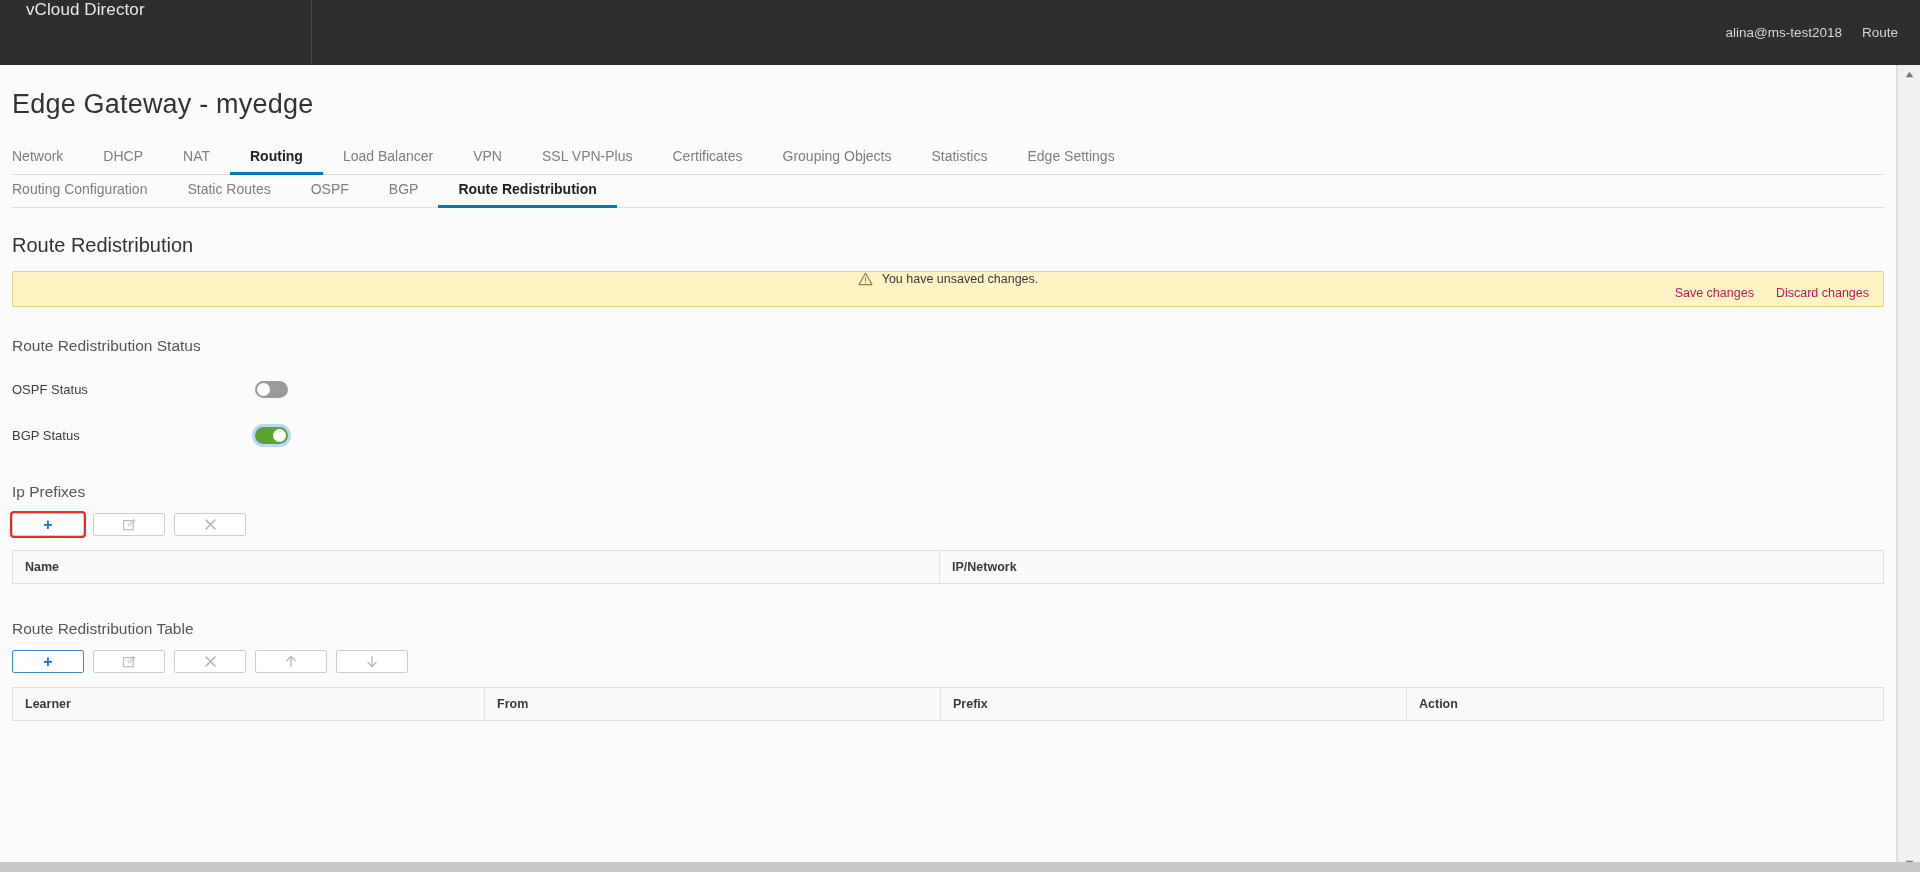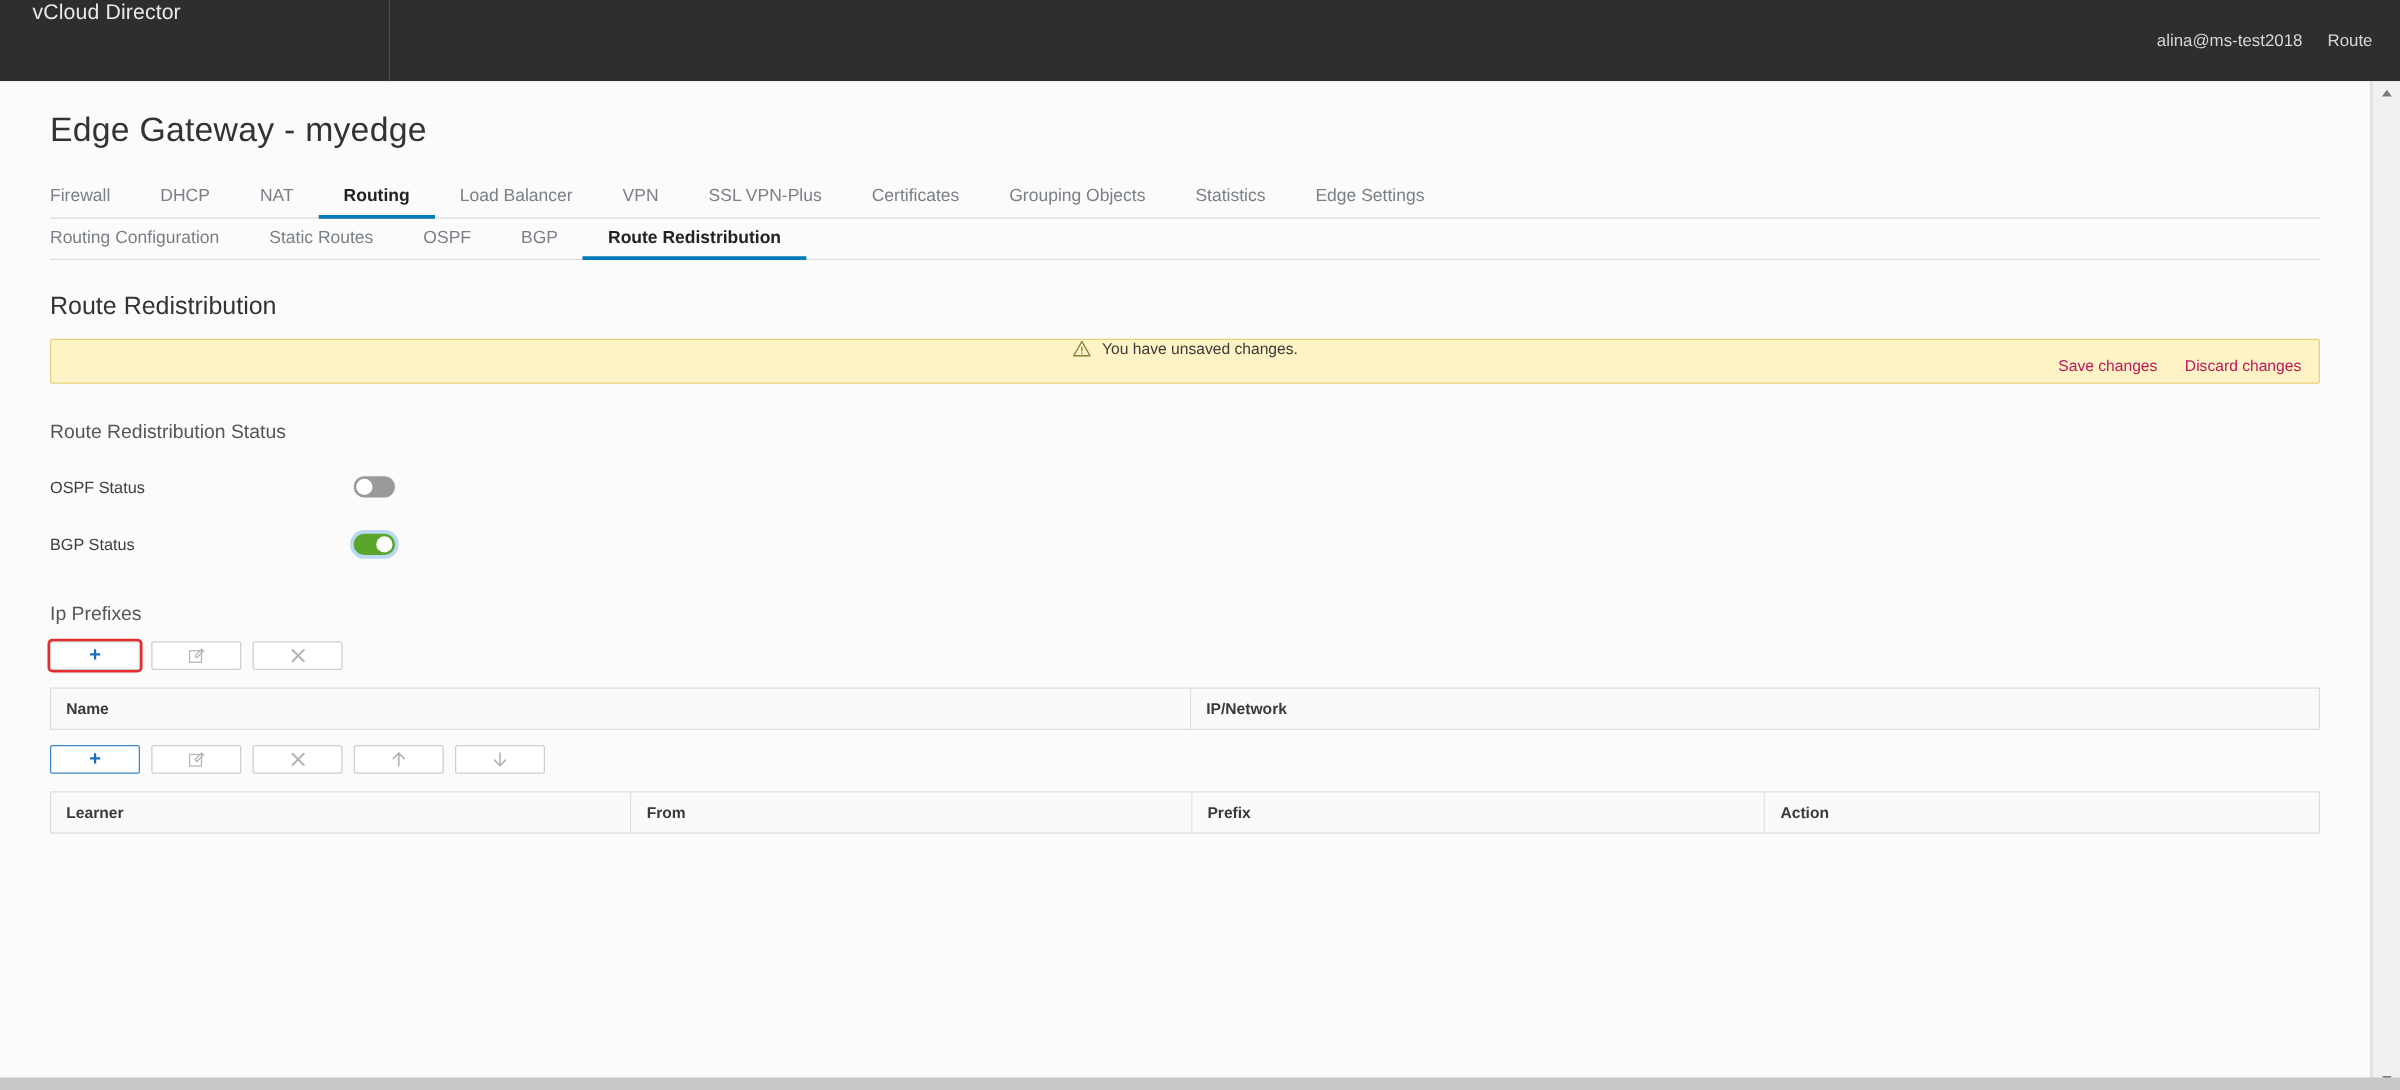--- a/index.html
+++ b/index.html
@@ -30,21 +30,21 @@
   }
   .topbar-user { color: #d6d6d6; font-size: 13.5px; }
   .topbar-help { color: #d6d6d6; font-size: 13.5px; cursor: pointer; }
 
   
   .content {
     position: absolute; top: 65px; left: 0; width: 1897px; height: 807px;
     background: #fbfbfb; border-right: 1px solid #e0e0e0;
     overflow: hidden;
   }
-  .inner { padding: 0 40px; }
+  .inner { padding: 0 12px; }
 
   .page-title {
     font-size: 27px; color: #333; font-weight: 400; padding-top: 24px;
     letter-spacing: .2px;
   }
 
   
   .tabrow {
     display: flex; align-items: flex-end; gap: 0;
     border-bottom: 1px solid #dcdcdc; margin-top: 22px;
@@ -158,21 +158,21 @@
       <div class="topbar-help">Route</div>
     </div>
   </div>
 
   <div class="content">
     <div class="inner">
 
       <div class="page-title">Edge Gateway - myedge</div>
 
       <div class="tabrow" id="primary-tabs">
-          <div class="tab">Firewall</div>
+          <div class="tab">Network</div>
           <div class="tab">DHCP</div>
           <div class="tab">NAT</div>
           <div class="tab active">Routing</div>
           <div class="tab">Load Balancer</div>
           <div class="tab">VPN</div>
           <div class="tab">SSL VPN-Plus</div>
           <div class="tab">Certificates</div>
           <div class="tab">Grouping Objects</div>
           <div class="tab">Statistics</div>
           <div class="tab">Edge Settings</div>
@@ -238,20 +238,21 @@
             </svg>
           </div>
         </div>
       <div class="table">
         <div class="thead" id="ipp-head">
             <div class="th" style="width: 927px;">Name</div>
             <div class="th" style="width: 917px;">IP/Network</div>
           </div>
       </div>
 
+      <div class="block-heading">Route Redistribution Table</div>
       <div class="toolbar" id="rrt-toolbar">
           <div class="tbtn outline-blue">
             <span class="plus">+</span>
           </div>
           <div class="tbtn">
             <svg class="ic-edit" width="13" height="13" viewBox="0 0 13 13">
               <rect x="0.6" y="2.6" width="9.6" height="9.2" fill="none" stroke="#b4b4b4" stroke-width="1"></rect>
               <path d="M6.5 8.2 L11.9 2.8 L10.4 1.3 L5 6.7 Z" fill="none" stroke="#b4b4b4" stroke-width="1"></path>
             </svg>
           </div>

